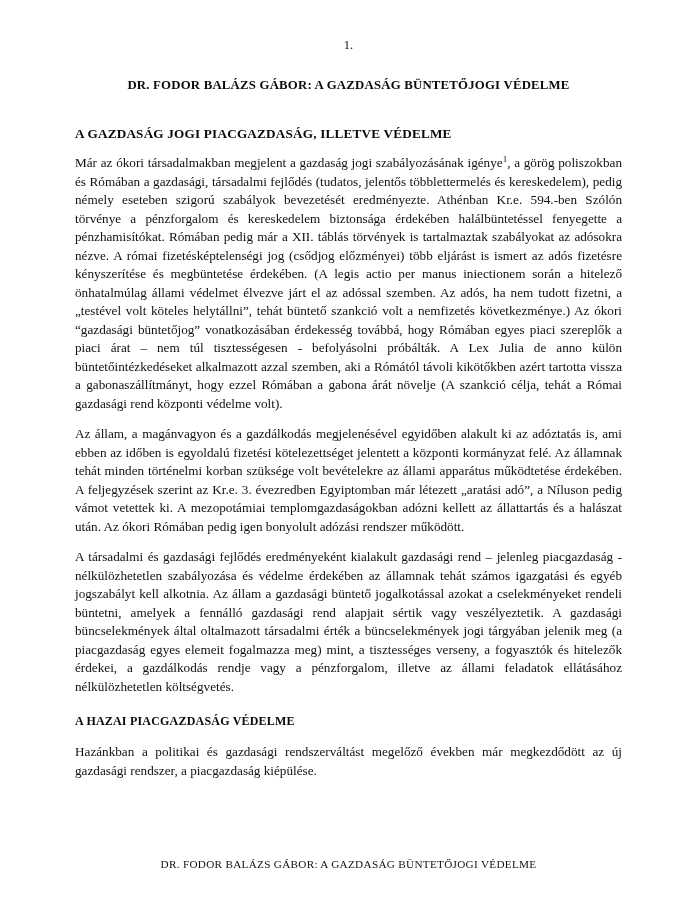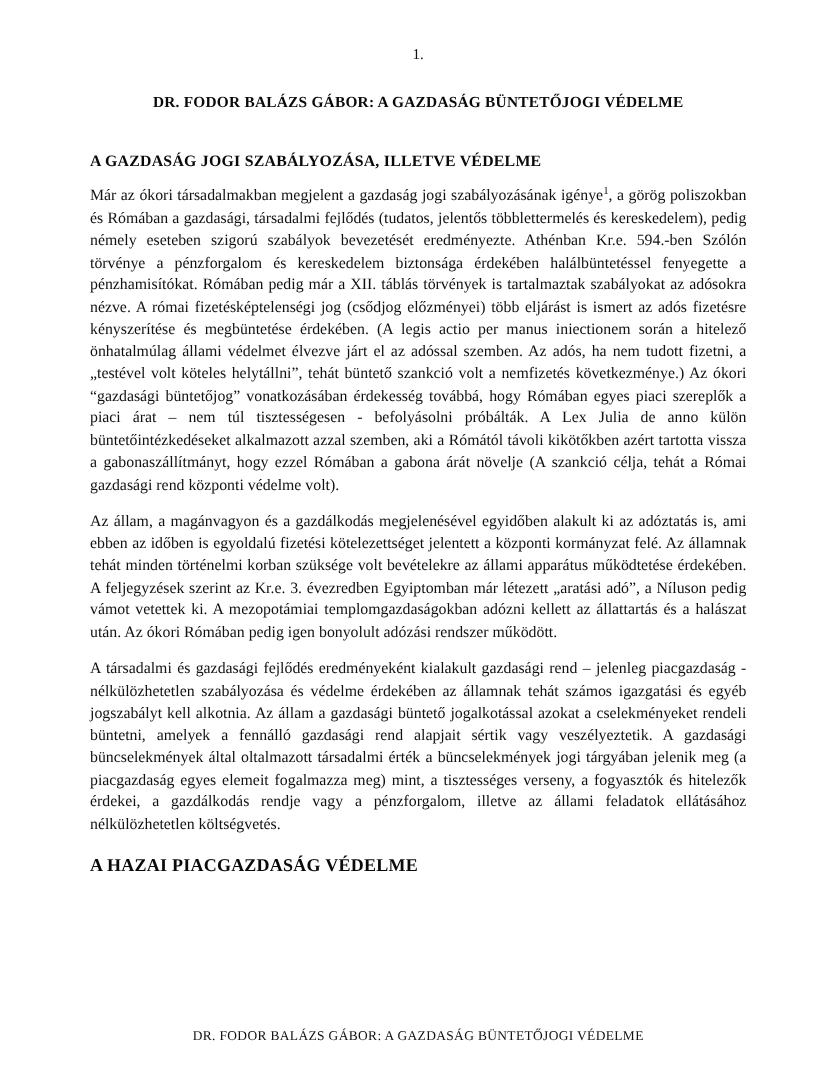--- a/index.html
+++ b/index.html
@@ -54,21 +54,21 @@
   }
   .para sup {
     font-size: 9px;
     line-height: 0;
     vertical-align: super;
   }
   .section-heading-2 {
     margin-top: 18px;
     margin-bottom: 14px;
     font-weight: bold;
-    font-size: 15px;
+    font-size: 12px;
     letter-spacing: 0.2px;
     color: #0a0a0a;
   }
   .footnote-block {
     position: absolute;
     left: 75px;
     top: 776px;
     width: 547px;
   }
   .footnote-separator {
@@ -103,29 +103,30 @@
 <body>
 
 <div class="page">
 
   <div class="content">
 
     <div class="page-number">1.</div>
 
     <div class="doc-title">DR. FODOR BALÁZS GÁBOR: A GAZDASÁG BÜNTETŐJOGI VÉDELME</div>
 
-    <div class="section-heading-1">A GAZDASÁG JOGI SZABÁLYOZÁSA, ILLETVE VÉDELME</div>
+    <div class="section-heading-1">A GAZDASÁG JOGI PIACGAZDASÁG, ILLETVE VÉDELME</div>
 
     <p class="para"><span>Már az ókori társadalmakban megjelent a gazdaság jogi szabályozásának igénye</span><sup>1</sup><span>, a görög poliszokban és Rómában a gazdasági, társadalmi fejlődés (tudatos, jelentős többlettermelés és kereskedelem), pedig némely eseteben szigorú szabályok bevezetését eredményezte. Athénban Kr.e. 594.-ben Szólón törvénye a pénzforgalom és kereskedelem biztonsága érdekében halálbüntetéssel fenyegette a pénzhamisítókat. Rómában pedig már a XII. táblás törvények is tartalmaztak szabályokat az adósokra nézve. A római fizetésképtelenségi jog (csődjog előzményei) több eljárást is ismert az adós fizetésre kényszerítése és megbüntetése érdekében. (A legis actio per manus iniectionem során a hitelező önhatalmúlag állami védelmet élvezve járt el az adóssal szemben. Az adós, ha nem tudott fizetni, a „testével volt köteles helytállni”, tehát büntető szankció volt a nemfizetés következménye.) Az ókori “gazdasági büntetőjog” vonatkozásában érdekesség továbbá, hogy Rómában egyes piaci szereplők a piaci árat – nem túl tisztességesen - befolyásolni próbálták. A Lex Julia de anno külön büntetőintézkedéseket alkalmazott azzal szemben, aki a Rómától távoli kikötőkben azért tartotta vissza a gabonaszállítmányt, hogy ezzel Rómában a gabona árát növelje (A szankció célja, tehát a Római gazdasági rend központi védelme volt).</span></p>
 
     <p class="para">Az állam, a magánvagyon és a gazdálkodás megjelenésével egyidőben alakult ki az adóztatás is, ami ebben az időben is egyoldalú fizetési kötelezettséget jelentett a központi kormányzat felé. Az államnak tehát minden történelmi korban szüksége volt bevételekre az állami apparátus működtetése érdekében. A feljegyzések szerint az Kr.e. 3. évezredben Egyiptomban már létezett „aratási adó”, a Níluson pedig vámot vetettek ki. A mezopotámiai templomgazdaságokban adózni kellett az állattartás és a halászat után. Az ókori Rómában pedig igen bonyolult adózási rendszer működött.</p>
 
     <p class="para">A társadalmi és gazdasági fejlődés eredményeként kialakult gazdasági rend – jelenleg piacgazdaság - nélkülözhetetlen szabályozása és védelme érdekében az államnak tehát számos igazgatási és egyéb jogszabályt kell alkotnia. Az állam a gazdasági büntető jogalkotással azokat a cselekményeket rendeli büntetni, amelyek a fennálló gazdasági rend alapjait sértik vagy veszélyeztetik. A gazdasági büncselekmények által oltalmazott társadalmi érték a büncselekmények jogi tárgyában jelenik meg (a piacgazdaság egyes elemeit fogalmazza meg) mint, a tisztességes verseny, a fogyasztók és hitelezők érdekei, a gazdálkodás rendje vagy a pénzforgalom, illetve az állami feladatok ellátásához nélkülözhetetlen költségvetés.</p>
 
     <div class="section-heading-2">A HAZAI PIACGAZDASÁG VÉDELME</div>
 
+    <p class="para">Hazánkban a politikai és gazdasági rendszerváltást megelőző években már megkezdődött az új gazdasági rendszer, a piacgazdaság kiépülése.</p>
 
   </div>
 
 
   <div class="page-footer">DR. FODOR BALÁZS GÁBOR: A GAZDASÁG BÜNTETŐJOGI VÉDELME</div>
 
 </div>
 
 </body></html>

